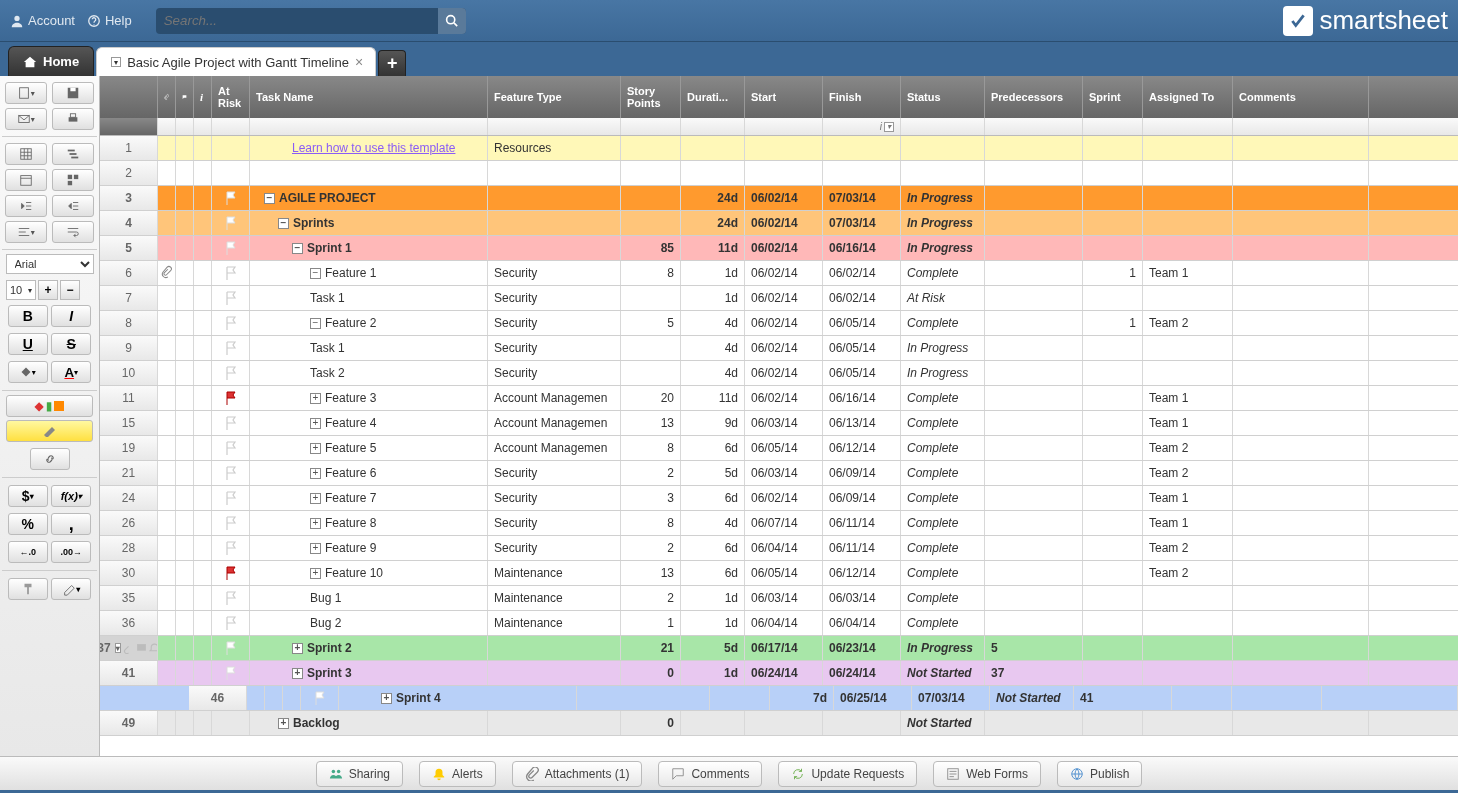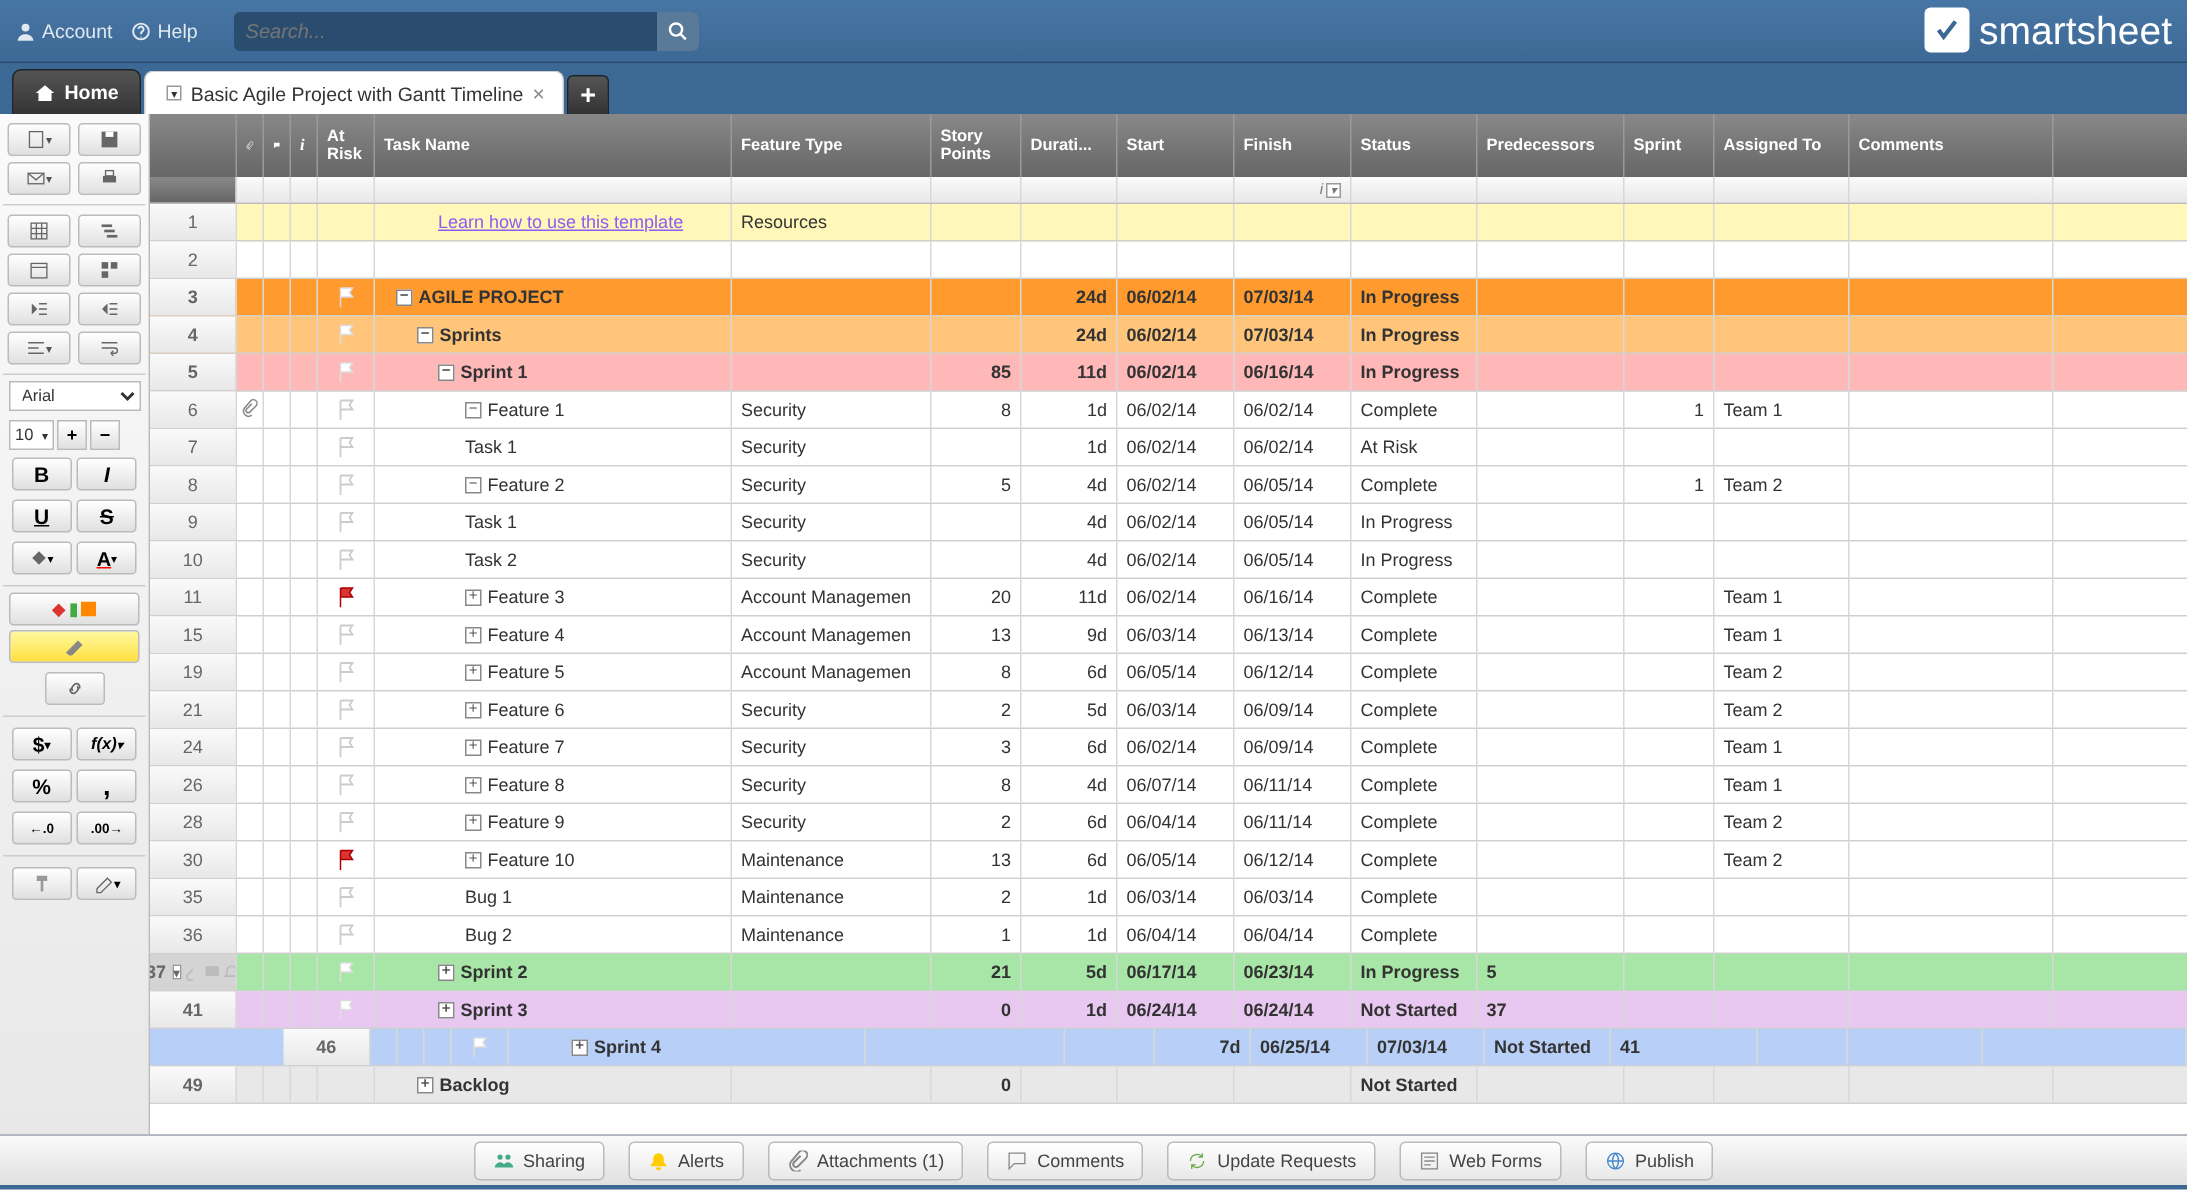--- a/index.html
+++ b/index.html
@@ -6,21 +6,21 @@
 body { font-family: Arial, sans-serif; font-size: 12px; background: #3c6895; color: #333; width: 1458px; height: 793px; overflow: hidden; }
 
 
 .header { background: linear-gradient(#4876a4, #3c6895); height: 42px; display: flex; align-items: center; padding: 12px 10px; border-bottom: 1px solid #2a4d6f; }
 .header-left { display: flex; align-items: center; gap: 12px; }
 .header-link { color: #e0e8f0; font-size: 13px; text-decoration: none; display: flex; align-items: center; gap: 4px; }
 .header-link svg { width: 14px; height: 14px; }
 .search-box { background: #2a4d6f; border-radius: 4px; display: flex; align-items: center; width: 310px; height: 26px; margin-left: 12px; }
 .search-input { background: transparent; border: none; color: #e5e5e5; padding: 0 8px; flex: 1; font-style: italic; outline: none; }
 .search-btn { background: #5a7a9a; border: none; width: 28px; height: 26px; border-radius: 0 4px 4px 0; color: #fff; cursor: pointer; display:flex;align-items:center;justify-content:center; }
-.logo { margin-left: auto; color: #fff; font-size: 26px; display: flex; align-items: flex-start; gap: 6px; font-weight: 300; }
+.logo { margin-left: auto; color: #fff; font-size: 26px; display: flex; align-items: flex-end; gap: 6px; font-weight: 300; }
 .logo-mark { width: 30px; height: 30px; background: #fff; border-radius: 4px; display: flex; align-items: center; justify-content: center; color: #3c6895; font-weight: bold; }
 
 
 .tabs-bar { background: #3c6895; height: 34px; display: flex; align-items: flex-end; padding: 0 8px; gap: 2px; }
 .home-tab { background: linear-gradient(#555,#333); color: #fff; font-weight: bold; padding: 7px 14px; border-radius: 6px 6px 0 0; display: flex; align-items: center; gap: 6px; font-size: 13px; border: 1px solid #222; border-bottom: none; }
 .sheet-tab { background: #fff; color: #333; padding: 6px 12px; border-radius: 6px 6px 0 0; display: flex; align-items: center; gap: 6px; font-size: 13px; border: 1px solid #ccc; border-bottom: none; }
 .tab-close { color: #888; cursor: pointer; font-size: 14px; }
 .add-tab { background: linear-gradient(#555,#333); color: #fff; width: 28px; height: 26px; border-radius: 4px 4px 0 0; display: flex; align-items: center; justify-content: center; font-size: 18px; font-weight: bold; border: 1px solid #222; border-bottom: none; }
 
 
@@ -73,21 +73,21 @@
 .attach-c { width: 18px; justify-content: center; }
 .disc-c { width: 18px; }
 .info-c { width: 18px; }
 .risk-c { width: 38px; justify-content: center; }
 .task-c { width: 238px; }
 .feat-c { width: 133px; }
 .story-c { width: 60px; justify-content: flex-end; }
 .dur-c { width: 64px; justify-content: flex-end; }
 .start-c { width: 78px; }
 .finish-c { width: 78px; }
-.status-c { width: 84px; }
+.status-c { width: 84px; font-style: italic; }
 .pred-c { width: 98px; }
 .sprint-c { width: 60px; justify-content: flex-end; }
 .assign-c { width: 90px; }
 .comm-c { width: 136px; }
 
 .flag { width: 12px; height: 14px; }
 .flag-outline { fill: none; stroke: #ccc; stroke-width: 1.2; }
 .flag-white { fill: #fff; stroke: #ddd; }
 .flag-red { fill: #d33; stroke: #a00; }
 

